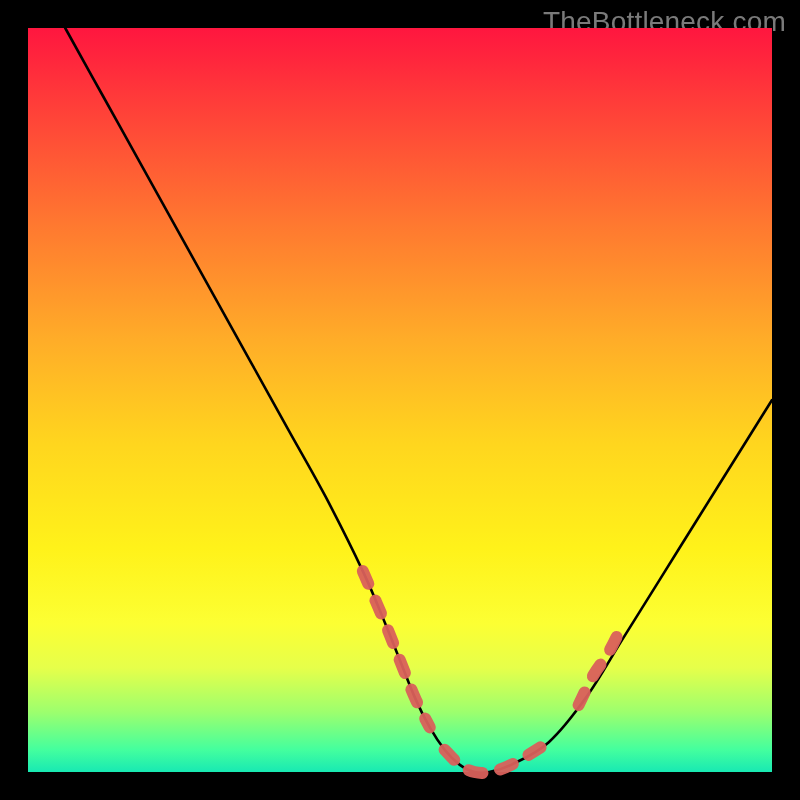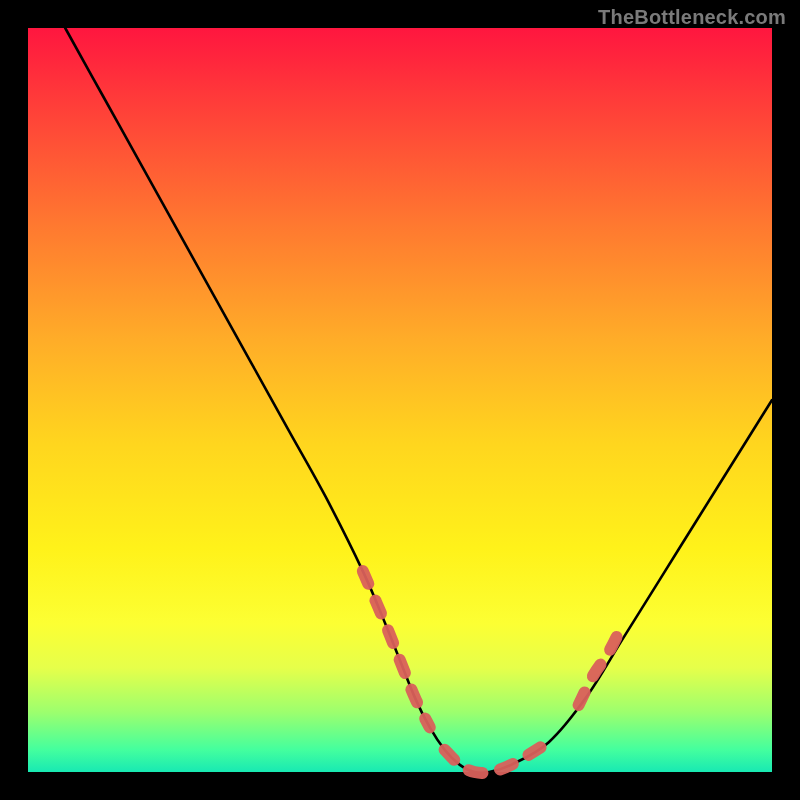--- a/index.html
+++ b/index.html
@@ -35,22 +35,22 @@
       #e6ff4a 86%,
       #9cff6e 92%,
       #44ff9e 97%,
       #18e9b3 100%);
   }
   .watermark {
     position: absolute;
     top: 6px;
     right: 14px;
     color: #7a7a7a;
-    font-size: 20px;
-    font-weight: 700;
+    font-size: 28px;
+    font-weight: 400;
     letter-spacing: 0.2px;
     user-select: none;
   }
   svg.curve {
     position: absolute;
     left: 0; top: 0;
     width: 744px; height: 744px;
     overflow: visible;
   }
 </style>

